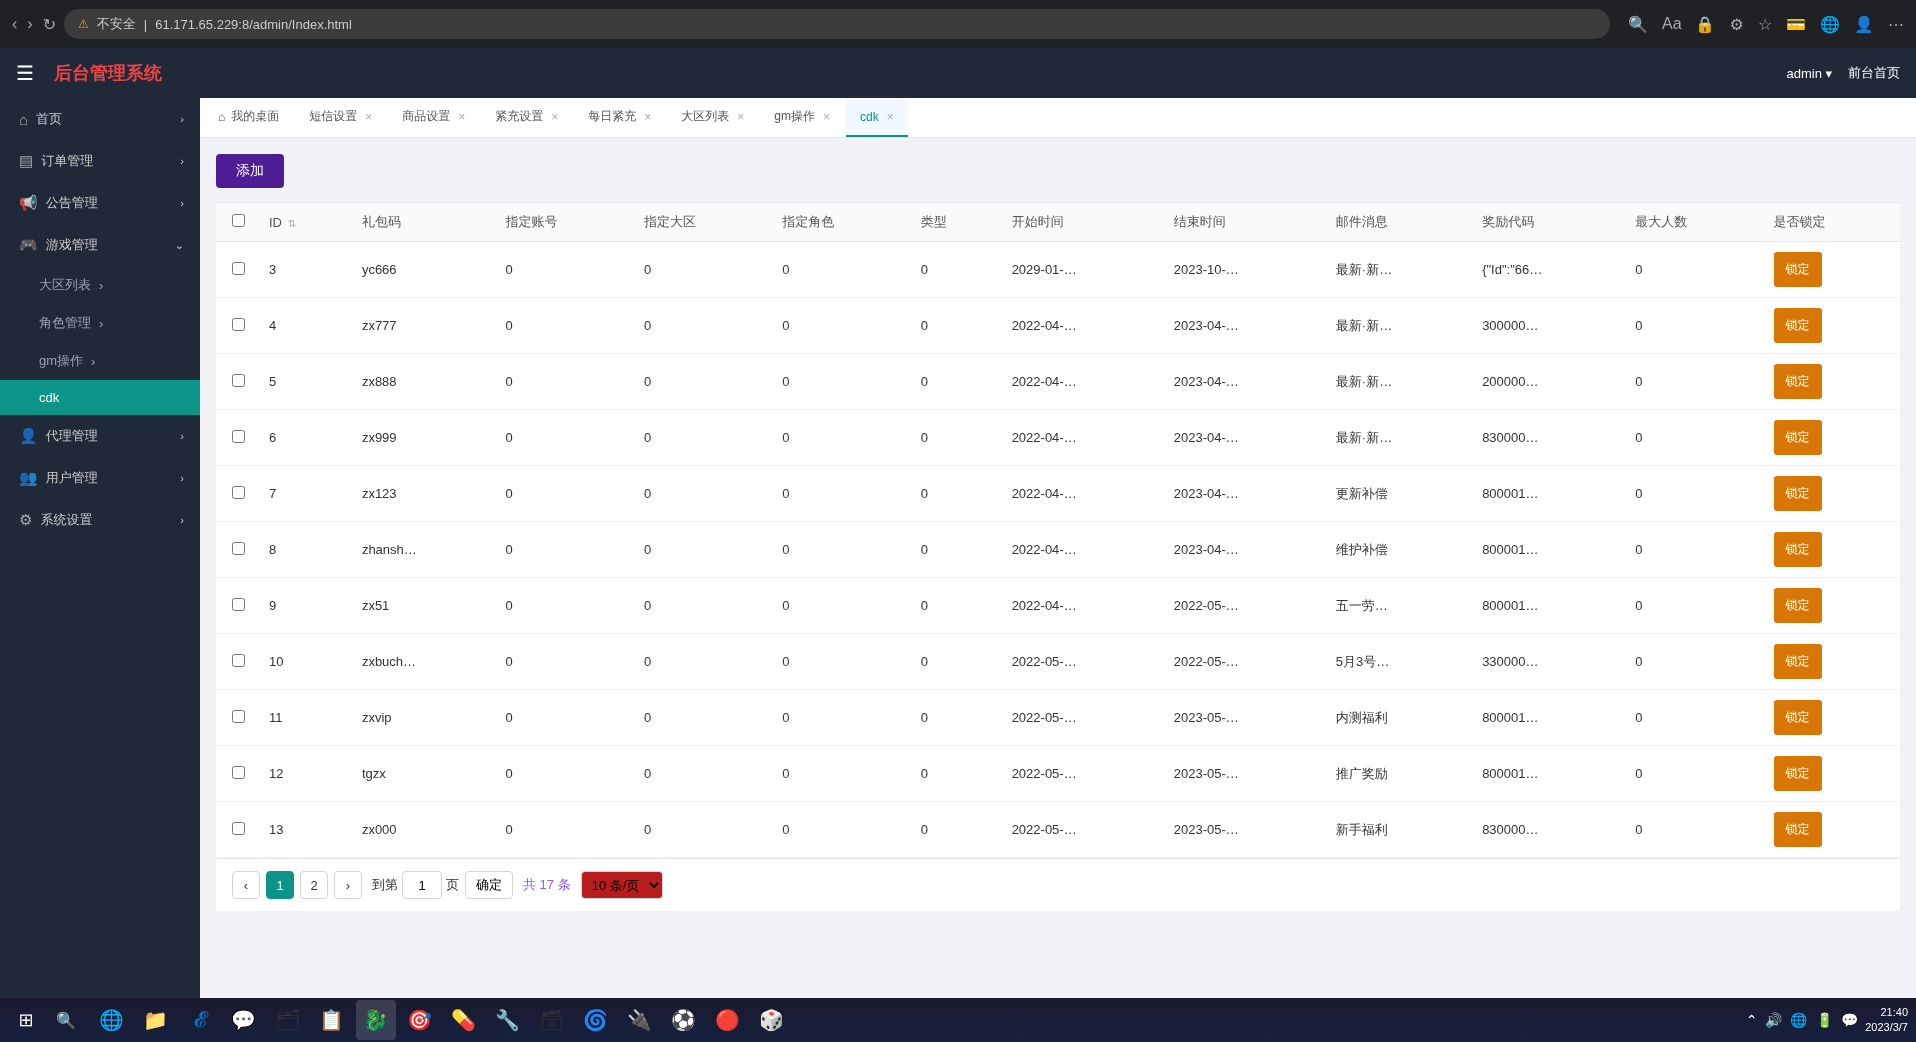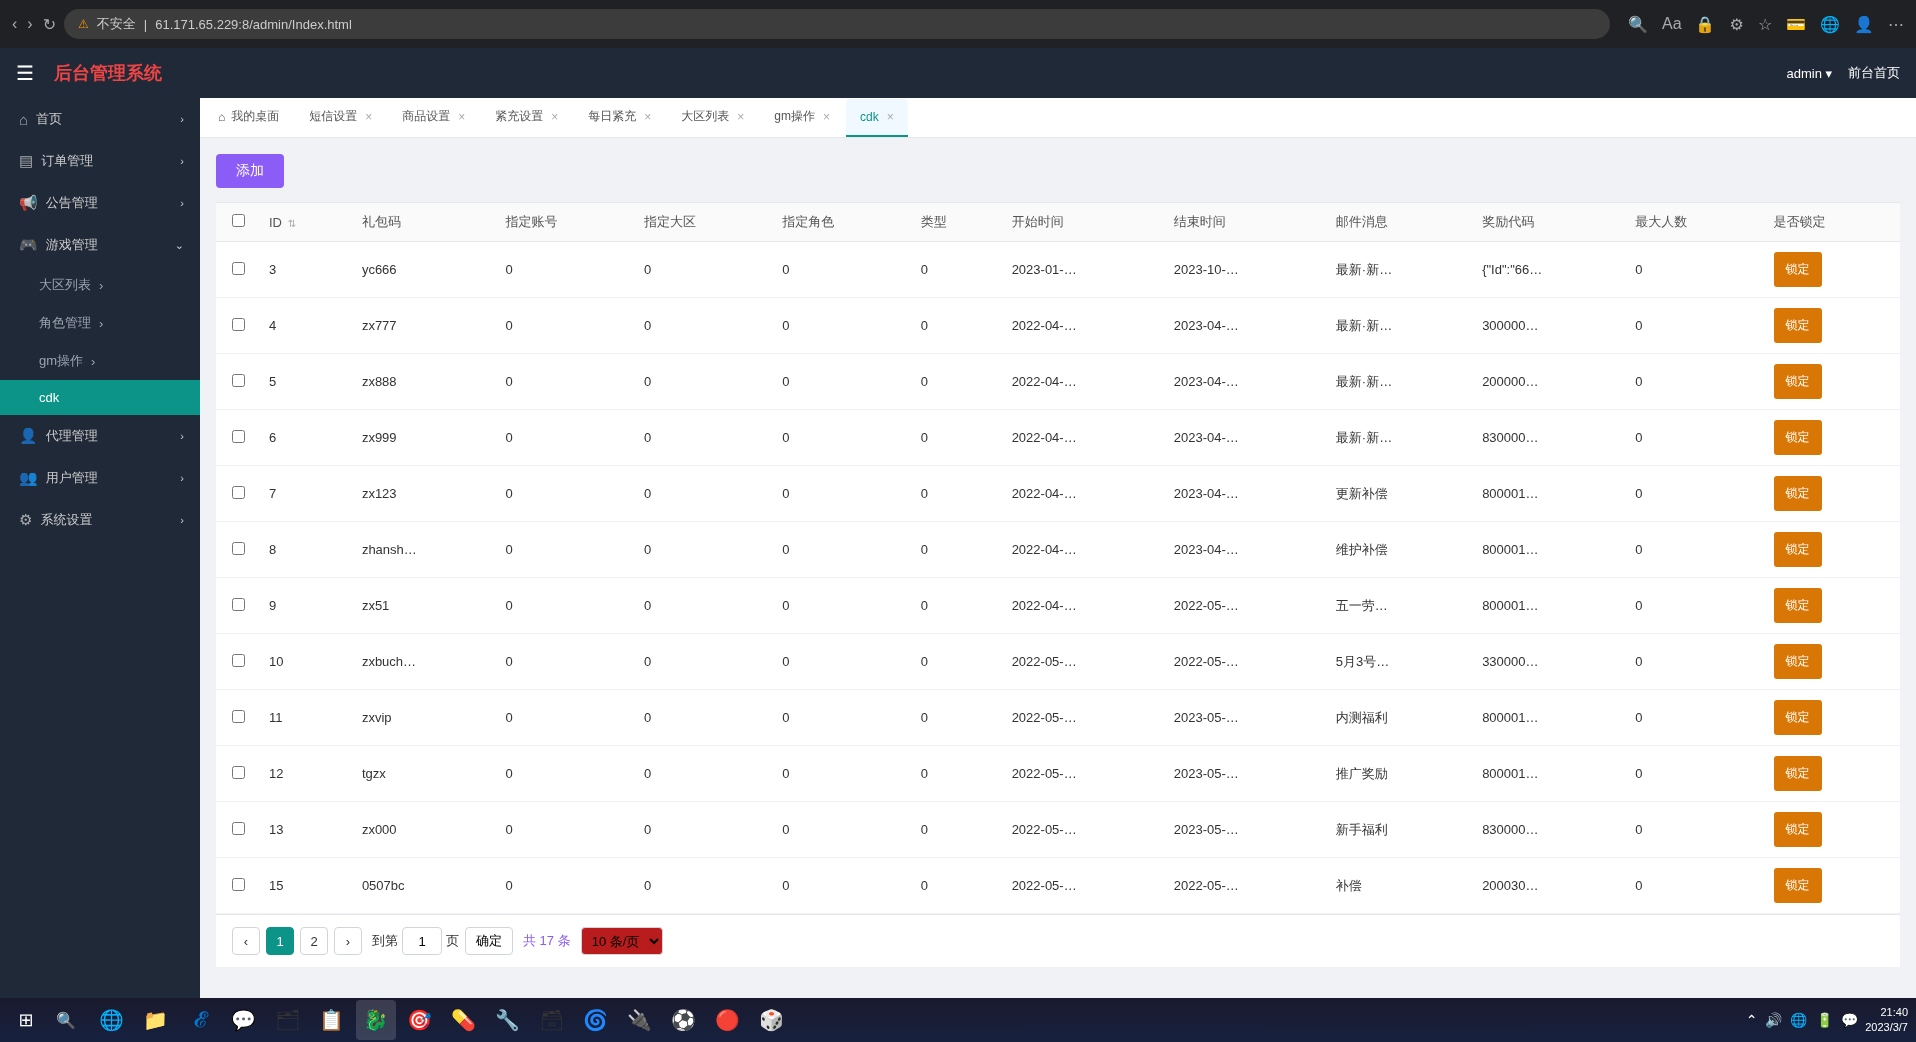--- a/index.html
+++ b/index.html
@@ -159,21 +159,21 @@
 
     
     .page-body {
       flex: 1;
       padding: 16px;
       overflow: auto;
     }
 
     
     .add-btn {
-      background: #8b5cf6;
+      background: #4c1d95;
       color: #fff;
       border: none;
       padding: 8px 20px;
       border-radius: 4px;
       font-size: 14px;
       cursor: pointer;
       margin-bottom: 14px;
     }
 
     
@@ -436,21 +436,21 @@
           <tr>
     <td class="checkbox-col">
       <input type="checkbox" style="">
     </td>
     <td>3</td>
     <td>yc666</td>
     <td>0</td>
     <td>0</td>
     <td>0</td>
     <td>0</td>
-    <td>2023-01-…</td>
+    <td>2029-01-…</td>
     <td>2023-10-…</td>
     <td>最新·新…</td>
     <td>{"Id":"66…</td>
     <td>0</td>
     <td>
       <button class="lock-btn">锁定</button>
     </td>
   </tr>
               <tr>
     <td class="checkbox-col">
@@ -630,39 +630,20 @@
     <td>13</td>
     <td>zx000</td>
     <td>0</td>
     <td>0</td>
     <td>0</td>
     <td>0</td>
     <td>2022-05-…</td>
     <td>2023-05-…</td>
     <td>新手福利</td>
     <td>830000…</td>
-    <td>0</td>
-    <td>
-      <button class="lock-btn">锁定</button>
-    </td>
-  </tr>
-              <tr>
-    <td class="checkbox-col">
-      <input type="checkbox" style="">
-    </td>
-    <td>15</td>
-    <td>0507bc</td>
-    <td>0</td>
-    <td>0</td>
-    <td>0</td>
-    <td>0</td>
-    <td>2022-05-…</td>
-    <td>2022-05-…</td>
-    <td>补偿</td>
-    <td>200030…</td>
     <td>0</td>
     <td>
       <button class="lock-btn">锁定</button>
     </td>
   </tr>
             </tbody>
         </table>
 
         
         <div class="pagination">

